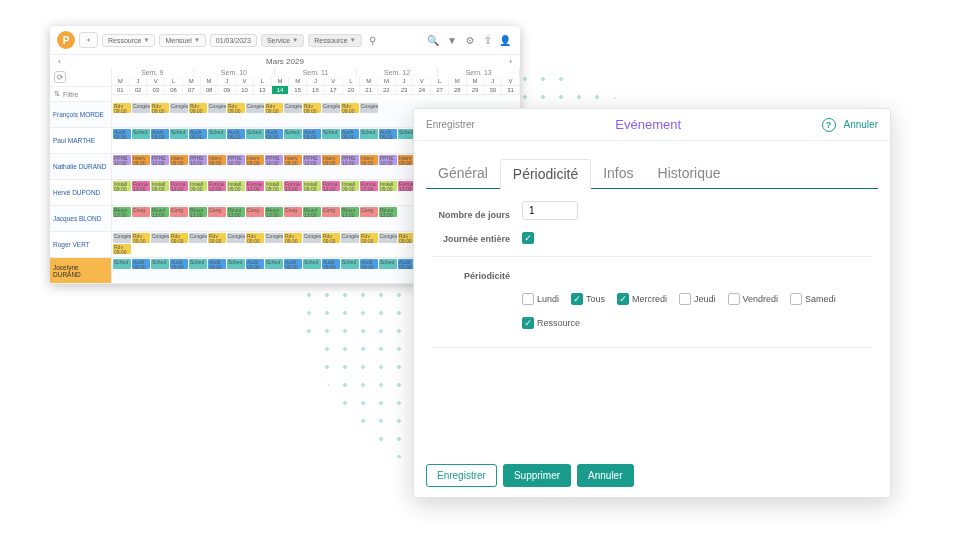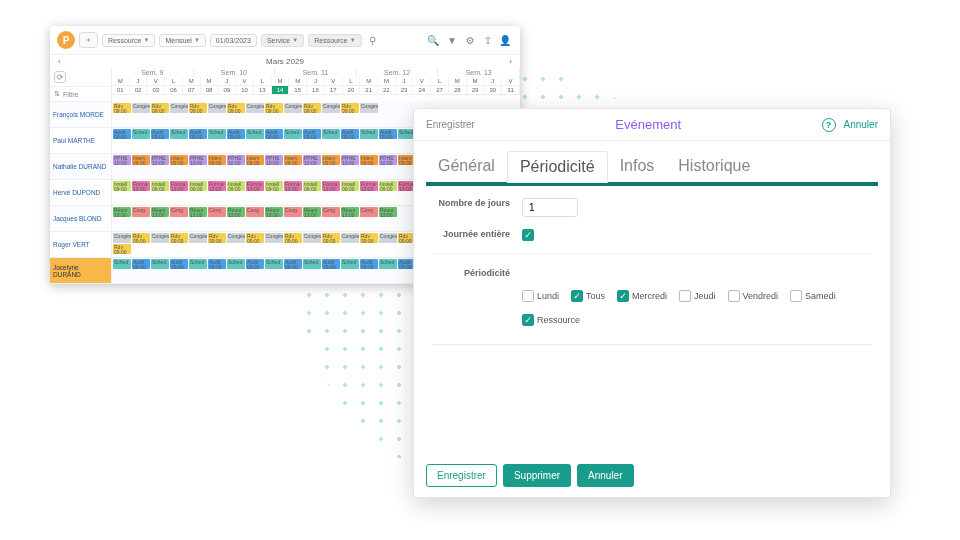--- a/index.html
+++ b/index.html
@@ -35,25 +35,25 @@
   .ev{font-size:5px;line-height:5px;padding:1px;border-radius:1px;overflow:hidden;height:10px;width:18px}
   
   .dlg{position:absolute;top:108px;left:413px;width:478px;height:390px;background:#fff;
        border:1px solid #e4e4e4;box-shadow:0 6px 24px rgba(0,0,0,.18);border-radius:3px;z-index:2;font-size:11px;color:#444}
   .dlg-hdr{display:flex;align-items:center;justify-content:space-between;padding:8px 12px;border-bottom:1px solid #eee}
   .dlg-hdr .left{color:#888;font-size:10px}
   .dlg-hdr .title{font-size:13px;color:#8b5cf6}
   .dlg-hdr .right{display:flex;align-items:center;gap:8px}
   .cancel{color:#1a9c8c;font-size:10px;cursor:pointer}
   .help{width:14px;height:14px;border-radius:50%;border:1.5px solid #1a9c8c;color:#1a9c8c;font-size:9px;display:flex;align-items:center;justify-content:center;font-weight:bold}
-  .tabs{display:flex;margin:10px 12px 0;border-bottom:4px solid #0f766e;font-size:16px}
+  .tabs{display:flex;margin:18px 12px 0;border-bottom:1px solid #0f766e;font-size:14px}
   .tab{padding:6px 12px;color:#888;cursor:pointer}
   .tab.active{border:1px solid #e6e6e6;border-bottom:1px solid #fff;margin-bottom:-1px;background:#fff;color:#555;border-radius:3px 3px 0 0}
   .body{padding:12px 18px}
-  .frow{display:flex;align-items:flex-start;margin-bottom:12px;font-size:10px}
+  .frow{display:flex;align-items:flex-end;margin-bottom:12px;font-size:10px}
   .flabel{width:78px;text-align:right;color:#666;margin-right:12px;font-weight:bold;font-size:9px}
   .inp{border:1px solid #ddd;border-radius:3px;padding:3px 6px;font-size:10px;width:56px;text-align:left}
   .cbx{width:12px;height:12px;border:1px solid #bbb;border-radius:2px;display:inline-flex;align-items:center;justify-content:center;background:#fff}
   .cbx.ck{background:#1a9c8c;border-color:#1a9c8c;color:#fff;font-size:9px}
   .radio{width:11px;height:11px;border:1px solid #999;border-radius:50%;display:inline-flex;align-items:center;justify-content:center;margin-right:3px}
   .radio.ck::after{content:"";width:5px;height:5px;background:#1a9c8c;border-radius:50%}
   .opts{display:flex;gap:14px;align-items:center;font-size:10px;color:#555}
   .opts label{display:flex;align-items:center;gap:3px}
   .sep{border-top:1px solid #eee;margin:8px 0 14px}
   .days{display:flex;gap:12px;flex-wrap:wrap;font-size:9px;color:#555;margin-left:90px}

